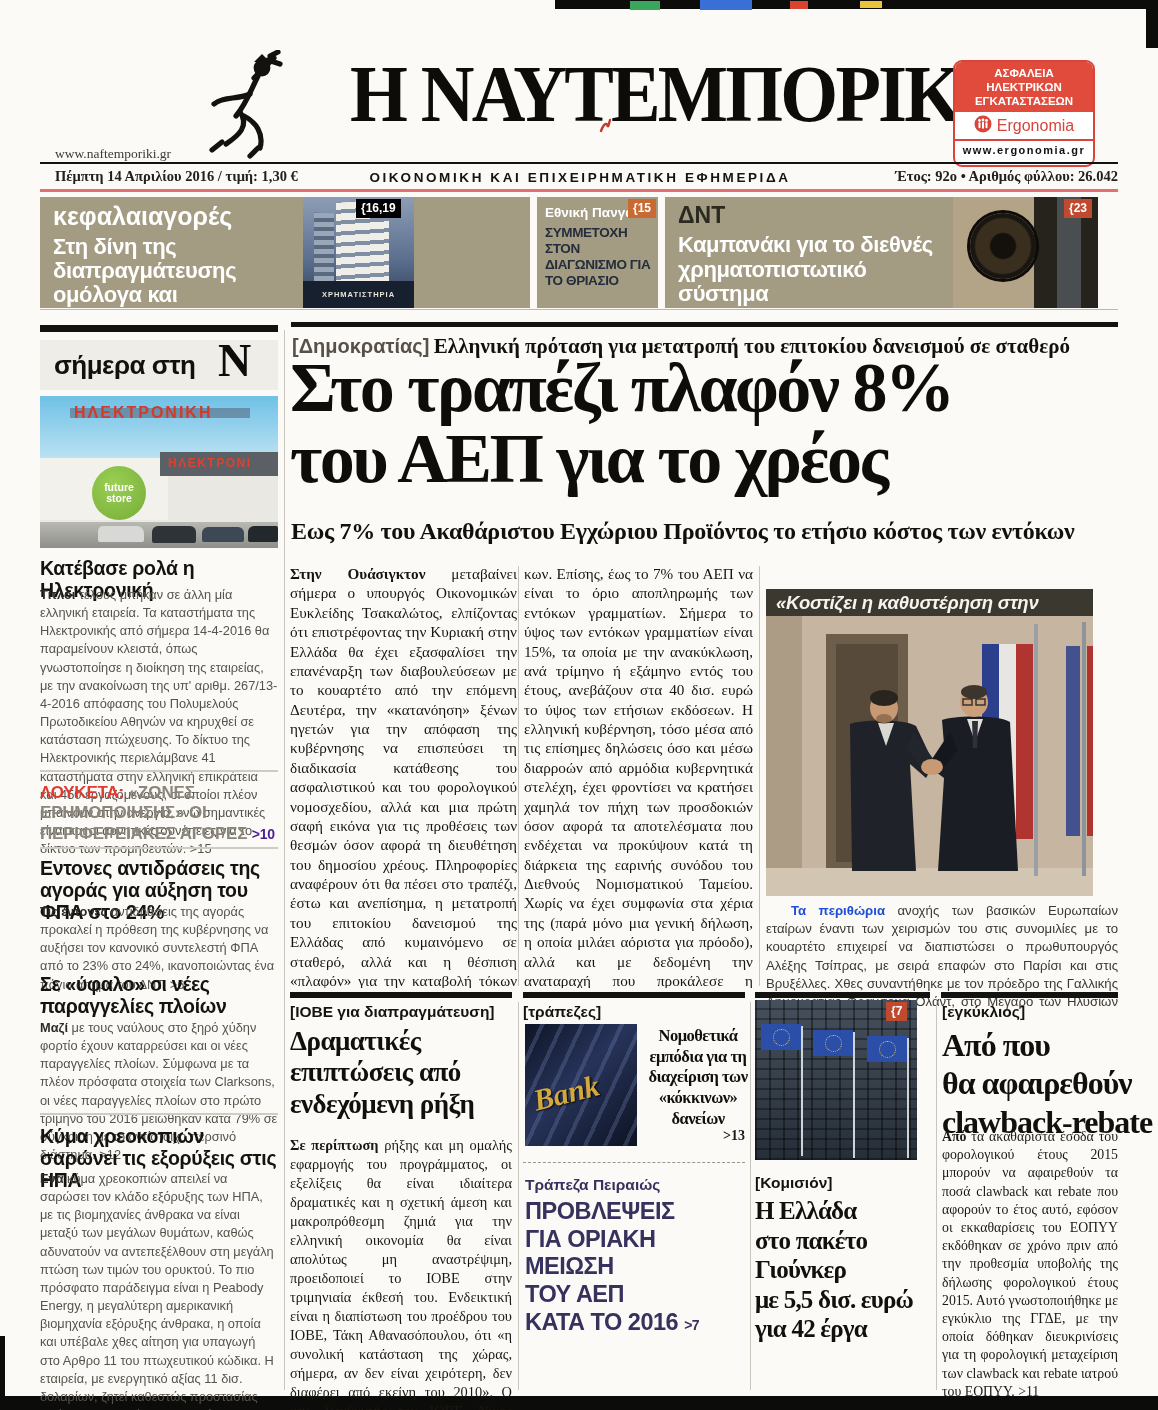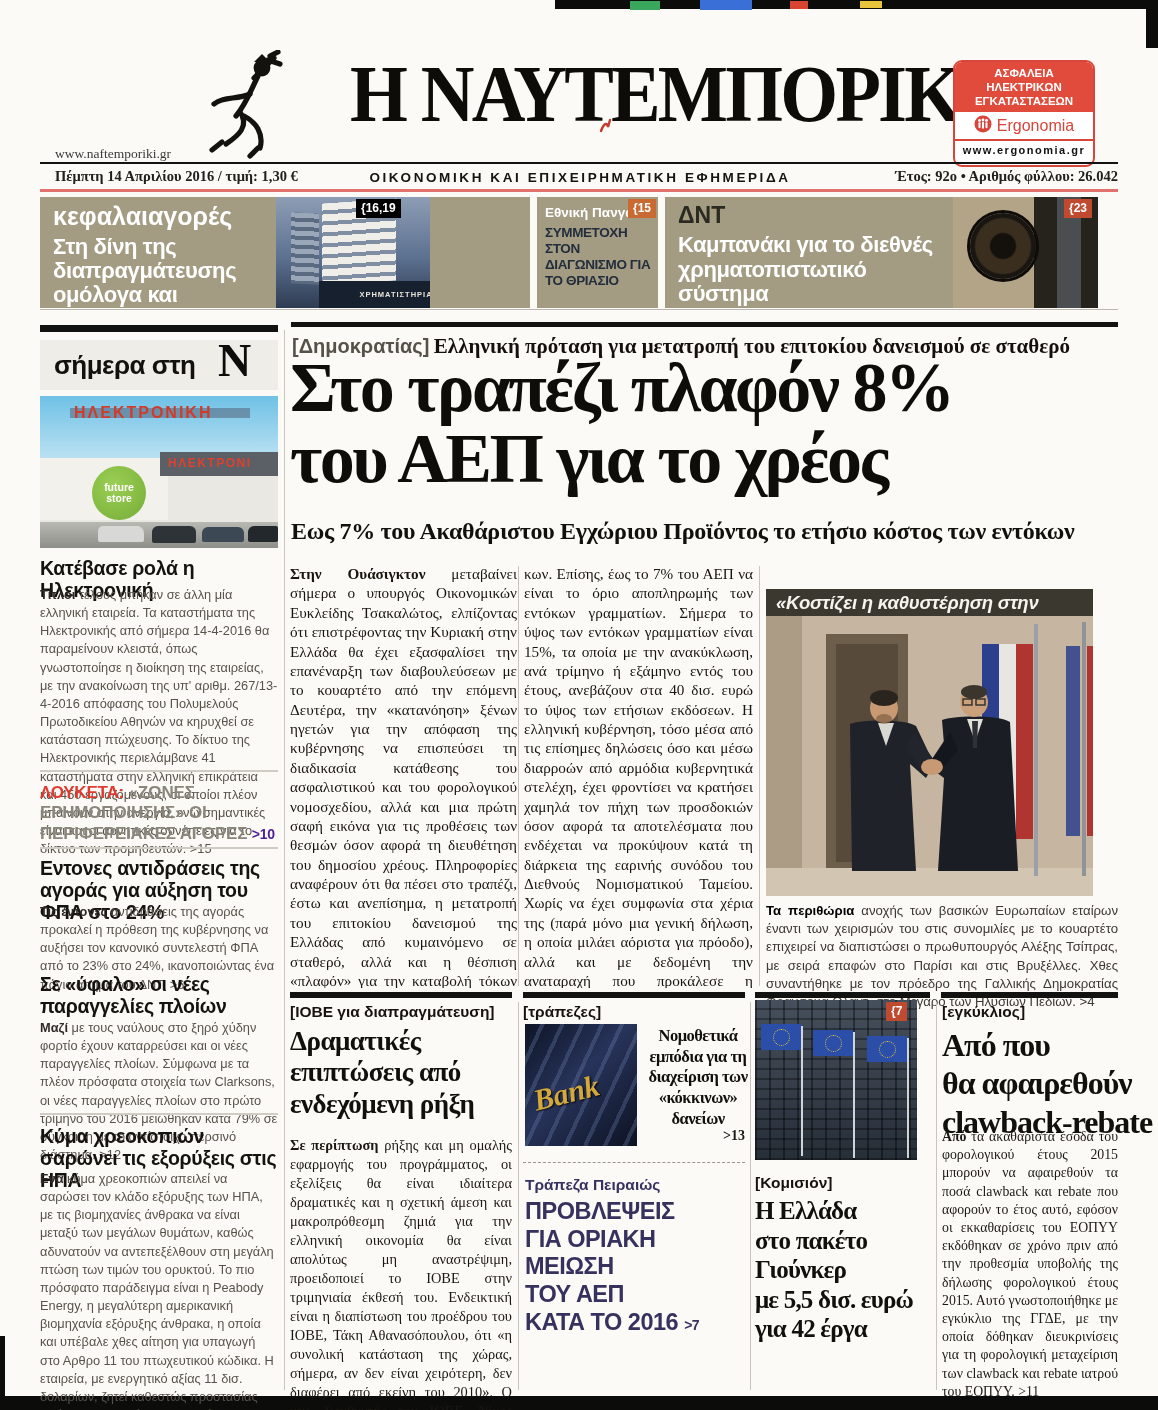--- a/index.html
+++ b/index.html
@@ -47,21 +47,21 @@
   .kicker-text{font-family:"Liberation Serif",serif;font-weight:bold;font-size:21px;color:#14110c;}
   .headline{font-family:"Liberation Serif",serif;font-weight:bold;font-size:70px;line-height:71px;
       letter-spacing:-2.5px;color:#0f0d09;white-space:nowrap;}
   .subhead{font-family:"Liberation Serif",serif;font-weight:bold;font-size:24px;color:#12100c;
       letter-spacing:-0.3px;white-space:nowrap;}
   .bodycol{font-family:"Liberation Serif",serif;font-size:15.2px;line-height:1.275;color:#18150f;}
   .bodycol b{font-family:"Liberation Serif",serif;}
   .photobar{background:#3b382f;color:#f6f4ee;font-weight:bold;font-style:italic;font-size:18.5px;
       line-height:27px;padding-left:10px;letter-spacing:-0.2px;}
   .caption{font-size:13.2px;line-height:1.38;color:#3c3833;}
-  .caption b{color:#000000;}
+  .caption b{color:#1d4ed8;margin-left:25px;}
 
   
   .bt-kicker{font-weight:bold;font-size:15.5px;color:#16130e;}
   .bt-title{font-family:"Liberation Serif",serif;font-weight:bold;color:#12100b;letter-spacing:-0.5px;}
   .bt-body{font-family:"Liberation Serif",serif;font-size:14.4px;line-height:1.32;color:#1b1812;}
   .navy{color:#37315e;}
   .pnum{font-family:"Liberation Serif",serif;font-weight:bold;}
 
   
   .photo{overflow:hidden;position:absolute;}
@@ -160,21 +160,21 @@
 
   <div class="abs blackbar" style="left:40px;top:162px;width:1078px;height:2px;"></div>
   <div class="abs dateline" style="left:55px;top:168px;">Πέμπτη 14 Απριλίου 2016 / τιμή: 1,30 €</div>
   <div class="abs tagline" style="left:340px;top:170px;width:480px;">ΟΙΚΟΝΟΜΙΚΗ ΚΑΙ ΕΠΙΧΕΙΡΗΜΑΤΙΚΗ ΕΦΗΜΕΡΙΔΑ</div>
   <div class="abs dateline" style="left:830px;top:168px;width:288px;text-align:right;">Έτος: 92ο • Αριθμός φύλλου: 26.042</div>
   <div class="abs redline" style="left:40px;top:189px;width:1078px;height:3px;"></div>
 
   <div class="abs teaser" style="left:40px;top:197px;width:490px;height:111px;">
     <div class="abs tz-kicker" style="left:13px;top:5px;font-size:25px;">κεφαλαιαγορές</div>
     <div class="abs tz-kicker" style="left:13px;top:38px;font-size:22px;line-height:1.1;width:250px;letter-spacing:-0.4px;">Στη δίνη της διαπραγμάτευσης ομόλογα και χρηματιστήριο</div>
-    <div class="photo ph-exchange" style="left:236px;top:0;width:111px;height:111px;padding-left:43px;">
+    <div class="photo ph-exchange" style="left:263px;top:0;width:111px;height:111px;">
       <div class="bld2"></div>
       <div class="bld"></div>
       <div class="xsign">ΧΡΗΜΑΤΙΣΤΗΡΙΑ</div>
     </div>
     <div class="abs ptag" style="left:316px;top:2px;">{16,19</div>
   </div>
 
   <div class="abs teaser" style="left:537px;top:197px;width:121px;height:111px;">
     <div class="abs tz-kicker" style="left:8px;top:8px;font-size:13.5px;">Εθνική Πανγαία</div>
     <div class="abs" style="left:8px;top:28px;font-size:13.5px;line-height:1.18;font-weight:bold;color:#232d3c;width:110px;letter-spacing:-0.4px;">ΣΥΜΜΕΤΟΧΗ ΣΤΟΝ ΔΙΑΓΩΝΙΣΜΟ ΓΙΑ ΤΟ ΘΡΙΑΣΙΟ</div>

